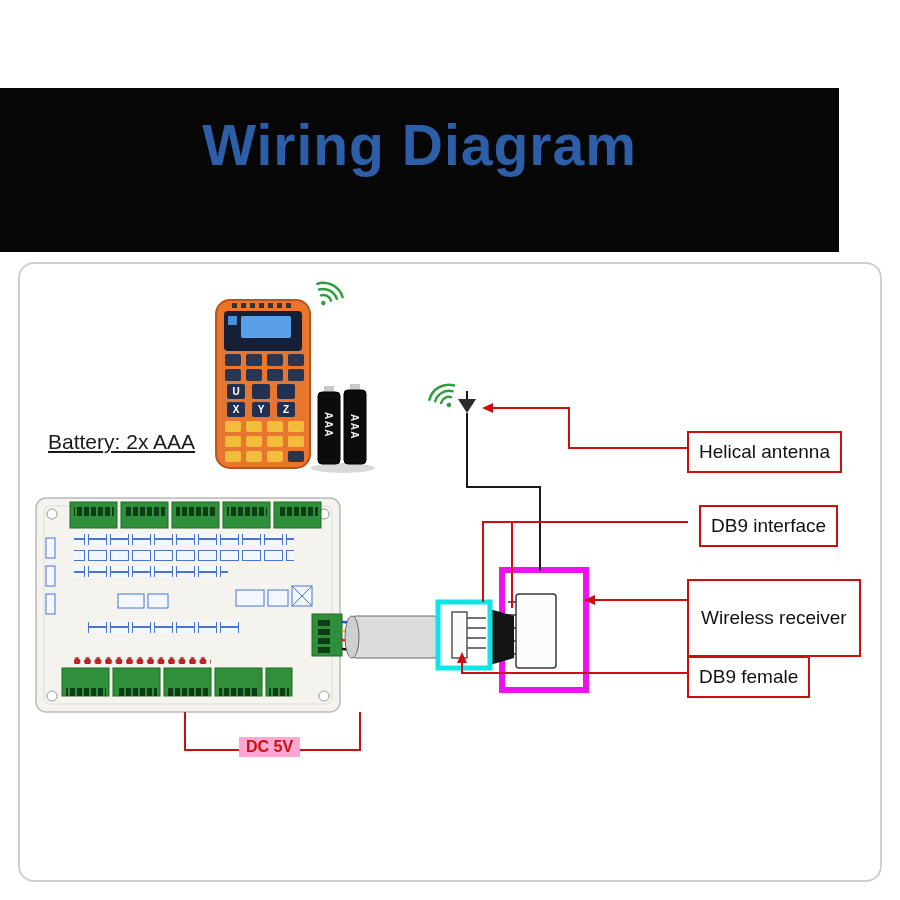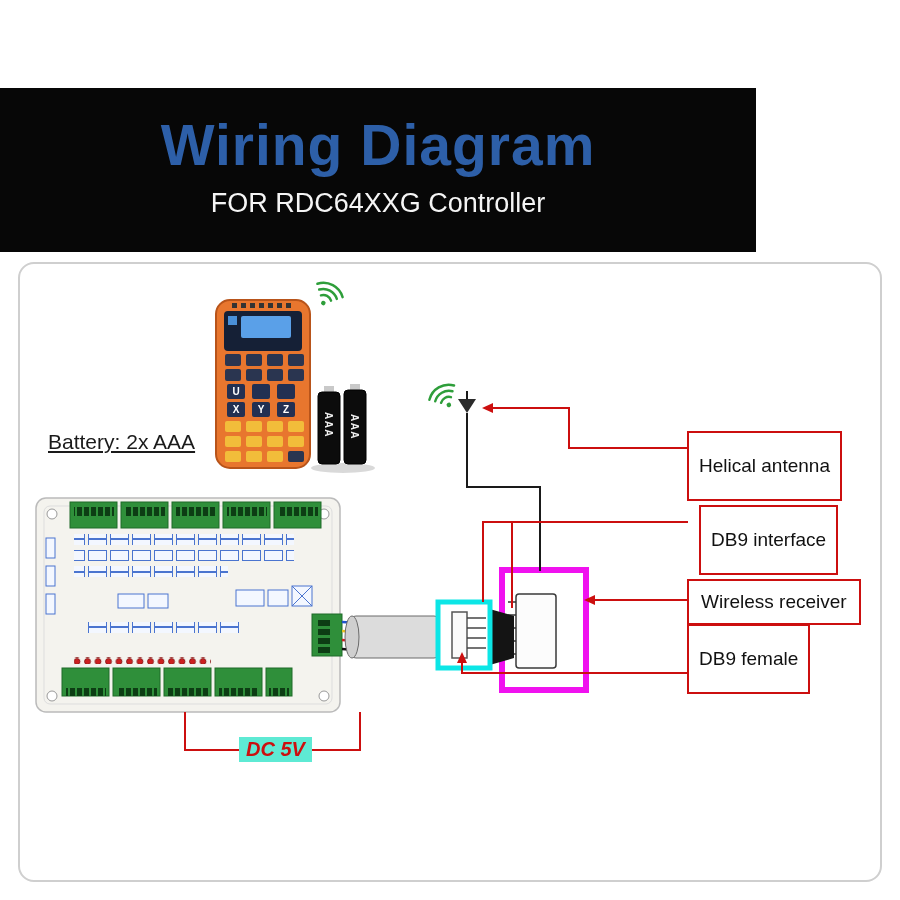--- a/index.html
+++ b/index.html
@@ -1,54 +1,53 @@
 <!DOCTYPE html>
 <html><head>
 <meta charset="utf-8">
 <style>
   html,body{margin:0;padding:0;}
   body{
     width:900px;height:900px;background:#ffffff;overflow:hidden;position:relative;
     font-family:"Liberation Sans",sans-serif;
   }
   .header{
-    position:absolute;left:0;top:88px;width:756px;height:164px;background:#070707;z-index:1;
+    position:absolute;left:0;top:88px;width:839px;height:164px;background:#070707;z-index:1;
   }
   .title{
     margin-top:24px;text-align:center;font-size:57px;font-weight:bold;color:#2d5fa8;letter-spacing:1px;
   }
   .subtitle{
     margin-top:10px;text-align:center;font-size:27px;font-weight:500;color:#f5f5f5;
   }
   .panel{
     position:absolute;left:18px;top:262px;width:860px;height:616px;background:#ffffff;
     border:2px solid #cfcfcf;border-radius:16px;z-index:0;
   }
   .overlay{
     position:absolute;left:0;top:0;width:900px;height:900px;z-index:2;pointer-events:none;
   }
   .callout{
     position:absolute;z-index:3;background:#ffffff;border:2px solid #cc0f0f;color:#111;
-    font-size:19px;padding:22px 10px;white-space:nowrap;
-  }
-  .callout.tall{padding:10px 12px;}
+    font-size:19px;padding:8px 10px;white-space:nowrap;
+  }
+  .callout.tall{padding:26px 12px;}
   .battery-label{
     position:absolute;z-index:3;left:48px;top:430px;font-size:21px;color:#1a1a1a;text-decoration:underline;
   }
   .dc-label{
-    position:absolute;z-index:3;left:239px;top:737px;font-size:20px;font-weight:600;
-    color:#cc0f0f;background:#5eead4;padding:1px 7px;font-style:italic;
+    position:absolute;z-index:3;left:239px;top:737px;font-size:16px;font-weight:600;
+    color:#cc0f0f;background:#f9a8d4;padding:1px 7px;
   }
 </style>
 </head>
 <body>
 
 <div class="header">
   <div class="title">Wiring Diagram</div>
-  <div class="subtitle">FOR RDC64XXG Controller</div>
 </div>
 
 <div class="panel"></div>
 
 <svg class="overlay" viewBox="0 0 900 900" xmlns="http://www.w3.org/2000/svg">
   <defs>
     <g id="wifi">
       <circle cx="0" cy="6" r="2.4" fill="#2e9e3a"></circle>
       <g fill="none" stroke="#2e9e3a" stroke-width="2.6" stroke-linecap="round">
         <path d="M-6,0 A8.5,8.5 0 0 1 6,0"></path>
@@ -278,13 +277,13 @@
     <polyline points="185,712 185,750 360,750 360,712"></polyline>
   </g>
 </svg>
 
 <div class="battery-label">Battery: 2x AAA</div>
 <div class="dc-label">DC 5V</div>
 
 <div class="callout" style="left:687px;top:431px;">Helical antenna</div>
 <div class="callout" style="left:687px;top:505px;margin-left:12px;">DB9 interface</div>
 <div class="callout tall" style="left:687px;top:579px;">Wireless receiver</div>
-<div class="callout" style="left:687px;top:624px;text-align:right;">DB9 female</div>
+<div class="callout" style="left:687px;top:656px;text-align:right;">DB9 female</div>
 
 </body></html>

